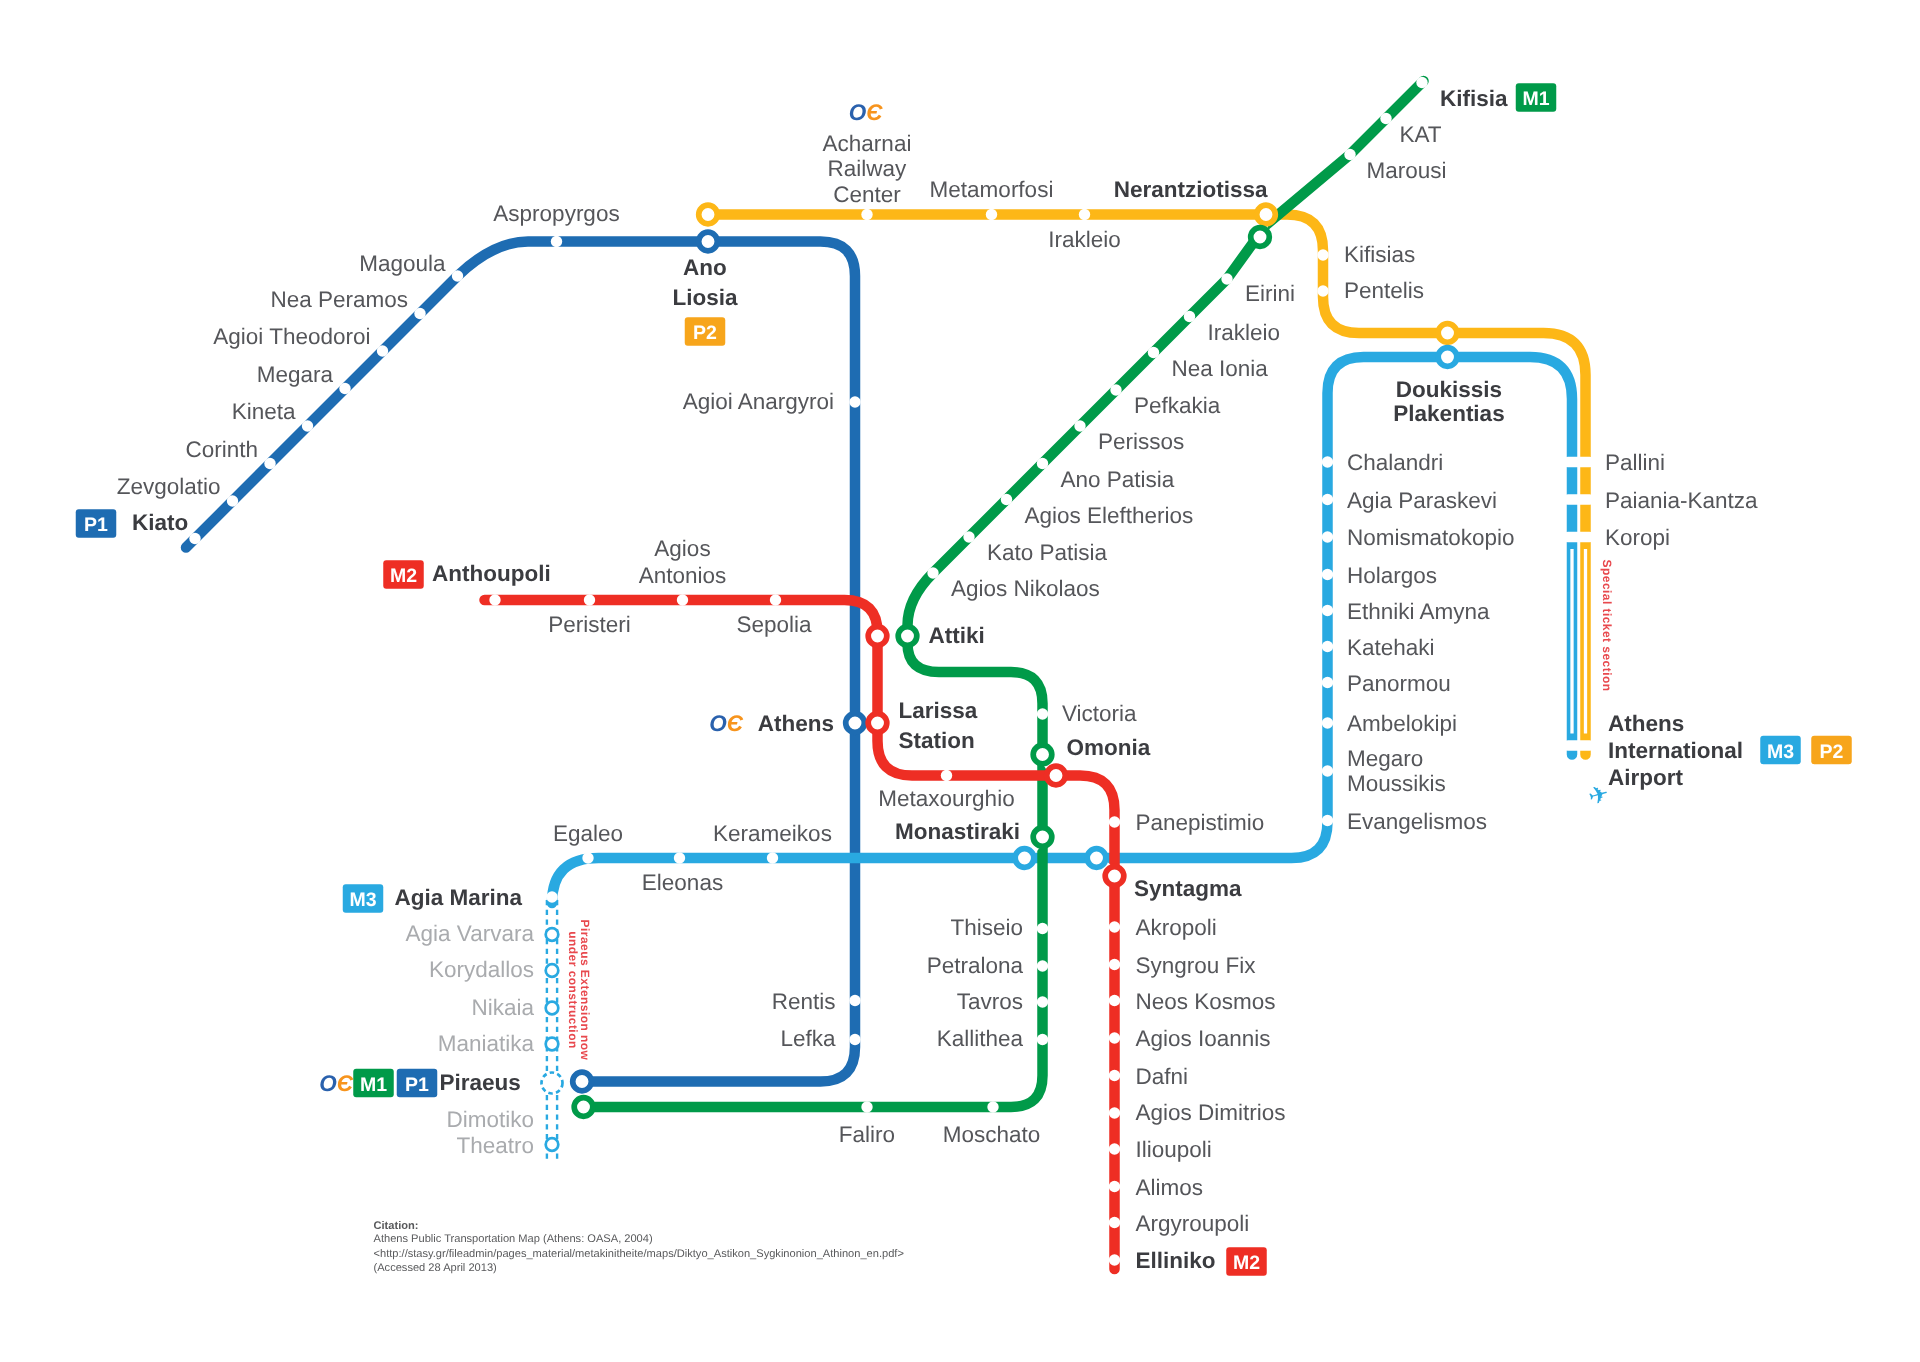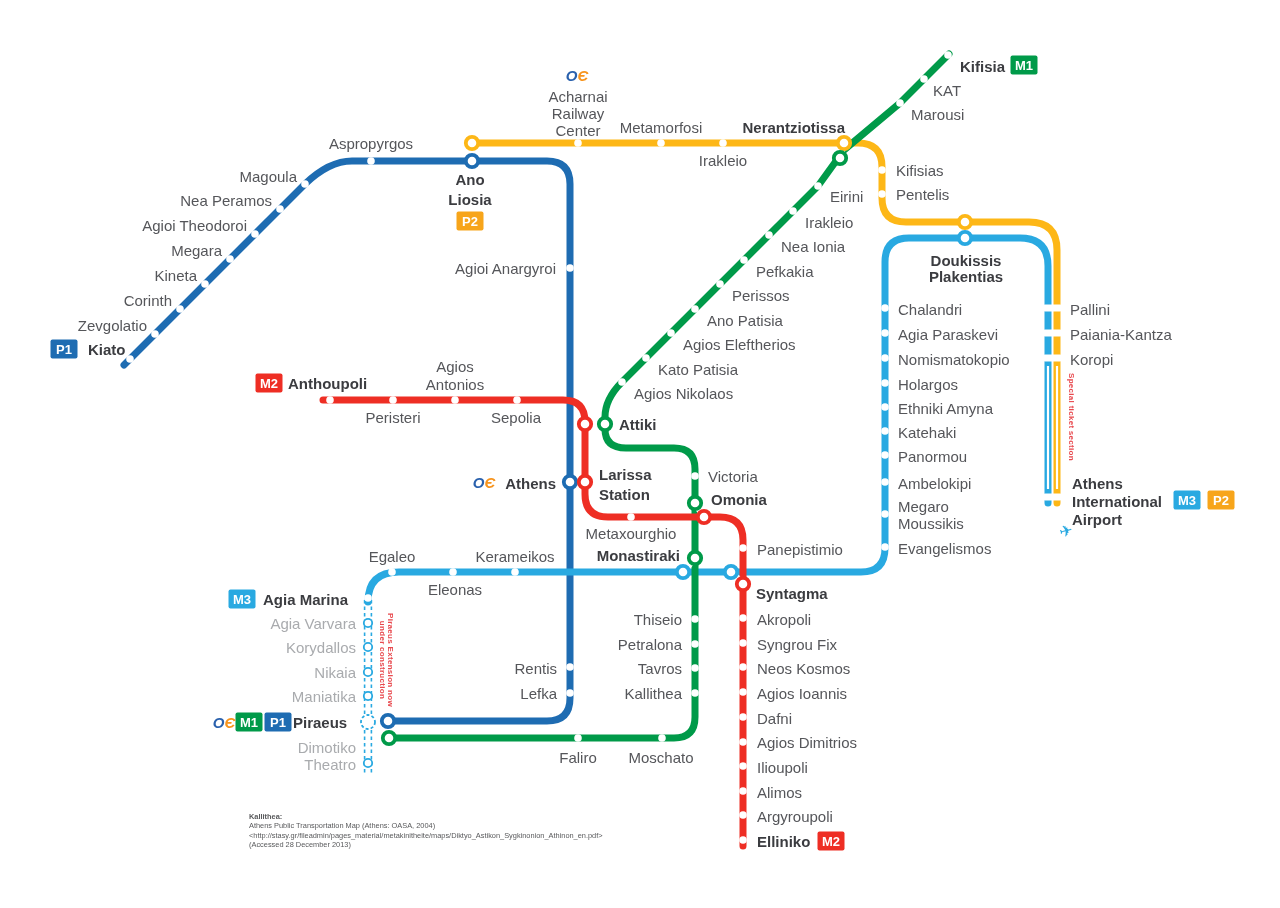--- a/index.html
+++ b/index.html
@@ -251,18 +251,18 @@
       <text x="1221" y="500.5" text-anchor="middle" dominant-baseline="central" class="badge-t">P2</text>
       <text x="577" y="75" text-anchor="middle" dominant-baseline="central" class="logo-o"><tspan fill="#2a61ad">O</tspan><tspan fill="#f7941d">Є</tspan></text>
       <text x="484" y="482" text-anchor="middle" dominant-baseline="central" class="logo-o"><tspan fill="#2a61ad">O</tspan><tspan fill="#f7941d">Є</tspan></text>
       <text x="224" y="722" text-anchor="middle" dominant-baseline="central" class="logo-o"><tspan fill="#2a61ad">O</tspan><tspan fill="#f7941d">Є</tspan></text>
       <text x="1066" y="531" text-anchor="middle" dominant-baseline="central" fill="#29a9e1" font-size="16px" transform="rotate(-15 1066 531)">✈</text>
       <text x="390" y="660" text-anchor="middle" dominant-baseline="central" class="note" transform="rotate(90 390 660)">Piraeus Extension now</text>
       <text x="382" y="660" text-anchor="middle" dominant-baseline="central" class="note" transform="rotate(90 382 660)">under construction</text>
       <text x="1071" y="417" text-anchor="middle" dominant-baseline="central" class="note" transform="rotate(90 1071 417)">Special ticket section</text>
     </svg>
   <div class="citation">
-    <div class="cit-title">Kallithea:</div>
+    <div class="cit-title">Citation:</div>
     <div>Athens Public Transportation Map (Athens: OASA, 2004)</div>
     <div>&lt;http://stasy.gr/fileadmin/pages_material/metakinitheite/maps/Diktyo_Astikon_Sygkinonion_Athinon_en.pdf&gt;</div>
-    <div>(Accessed 28 December 2013)</div>
+    <div>(Accessed 28 April 2013)</div>
   </div>
 </div>
 
 </body></html>

